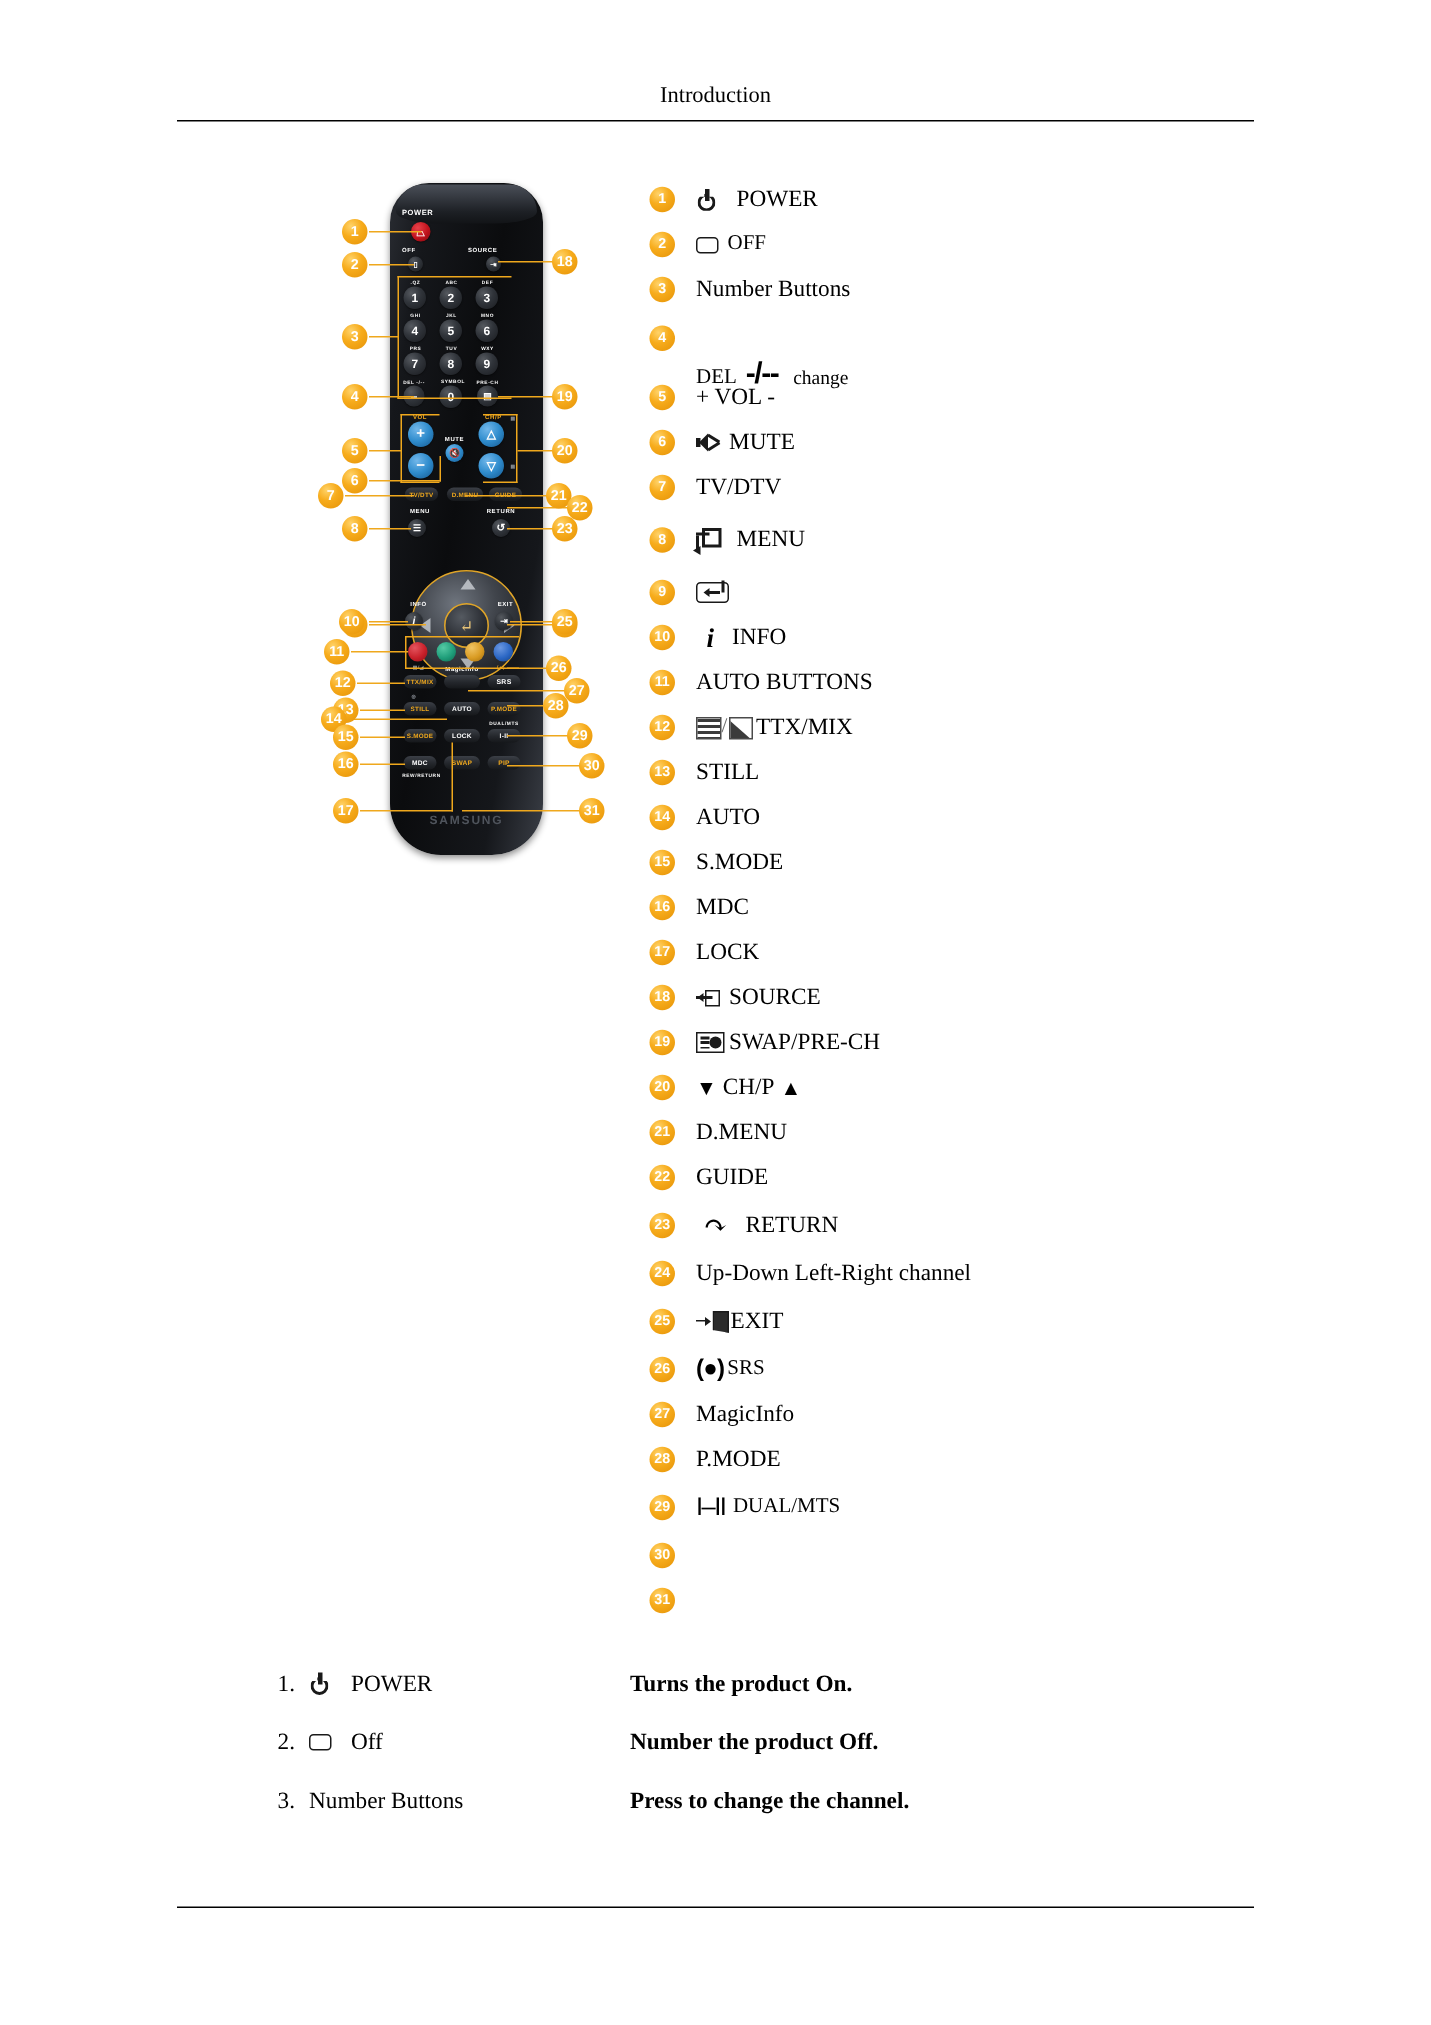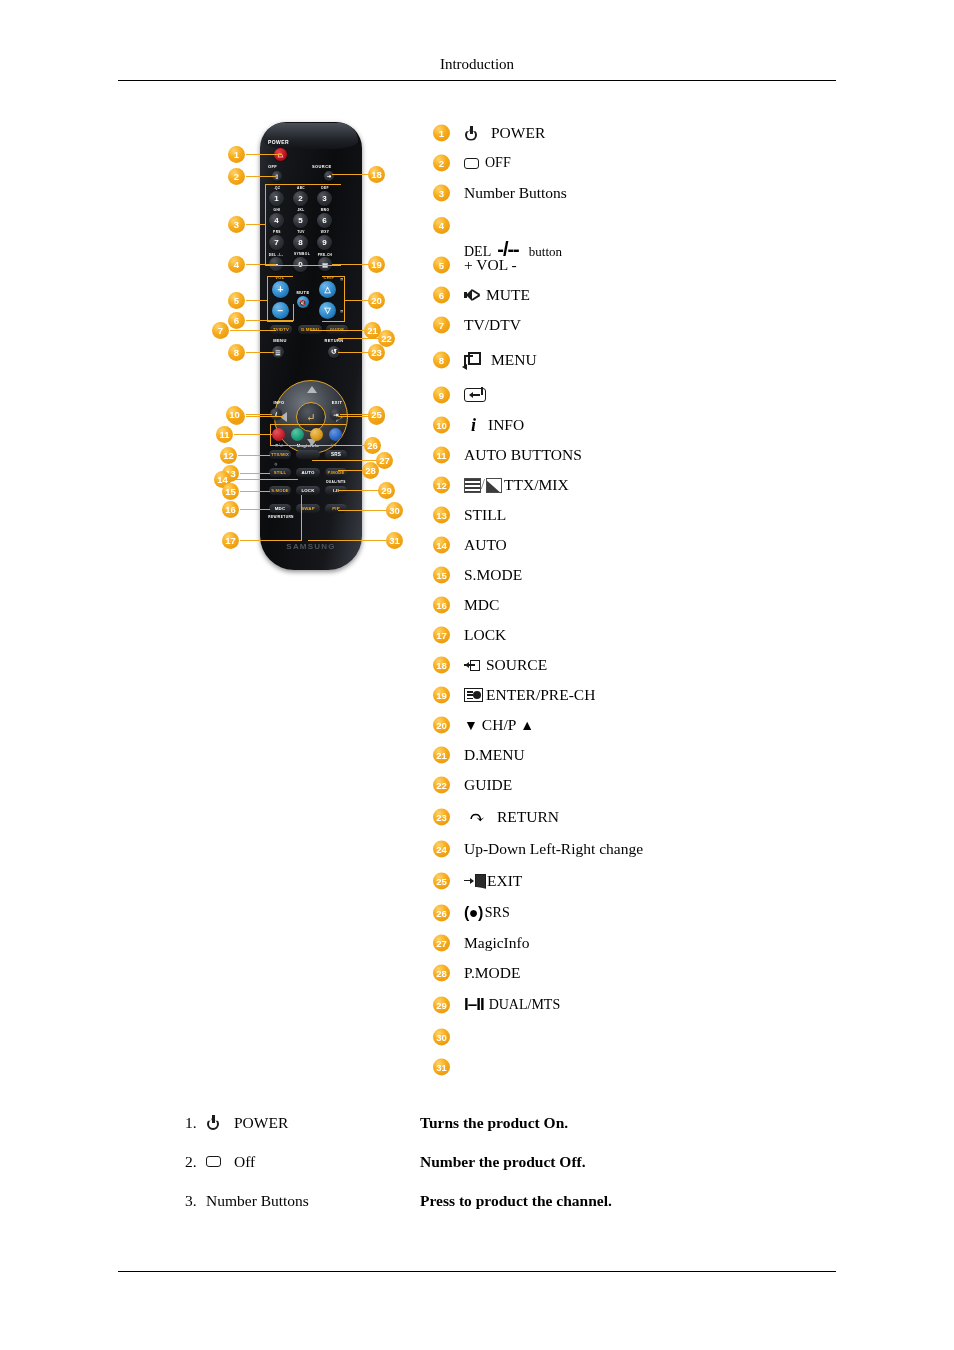--- a/index.html
+++ b/index.html
@@ -400,21 +400,21 @@
     clip-path: polygon(0 0, 100% 0, 100% 100%, 0 88%);
   }
 
   .g-srs {
     font-family: "Liberation Sans", sans-serif;
     font-size: 16px; font-weight: bold; letter-spacing: -.5px;
   }
 
   .g-dual {
     font-family: "Liberation Sans", sans-serif;
-    font-size: 17px; font-weight: bold; letter-spacing: -1px;
+    font-size: 17px; font-weight: normal; letter-spacing: -1px;
   }
 
   
   .desc {
     position: absolute;
     left: 185px;
     top: 1103px;
     width: 660px;
   }
   .desc-row {
@@ -694,21 +694,21 @@
     <span class="body">
       <span>Number Buttons</span>
     </span>
   </div>
 
   <div class="legend-row" style="height:50px; align-items:flex-start;">
     <span class="num" style="top:9px; transform:none;">4</span>
     <span class="body" style="margin-top:32px;">
       <span style="font-size:14px;">DEL</span>
       <span class="g g-del">-/--</span>
-      <span style="font-size:13px; margin-left:4px;">button</span>
+      <span style="font-size:13px; margin-left:4px;">change</span>
     </span>
   </div>
 
   <div class="legend-row" style="margin-top:-8px;">
     <span class="num">5</span>
     <span class="body">
       <span>+ VOL -</span>
     </span>
   </div>
 
@@ -833,21 +833,21 @@
 
   <div class="legend-row">
     <span class="num">19</span>
     <span class="body" style="gap:3px;">
       <span class="g g-prech">
         <span class="l1"></span>
           <span class="l2"></span>
           <span class="l3"></span>
           <span class="dot"></span>
       </span>
-      <span>ENTER/PRE-CH</span>
+      <span>SWAP/PRE-CH</span>
     </span>
   </div>
 
   <div class="legend-row">
     <span class="num">20</span>
     <span class="body" style="gap:4px;">
       <span class="g g-chevdown">▼</span>
       <span>CH/P</span>
       <span class="g g-chevup">▲</span>
     </span>
@@ -871,21 +871,21 @@
     <span class="num">23</span>
     <span class="body" style="margin-left:36px;">
       <span class="g g-return">↶</span>
       <span style="margin-left:6px;">RETURN</span>
     </span>
   </div>
 
   <div class="legend-row">
     <span class="num">24</span>
     <span class="body">
-        <span>Up-Down Left-Right change</span>
+        <span>Up-Down Left-Right channel</span>
       </span>
   </div>
 
   <div class="legend-row" style="height:34px;">
     <span class="num">25</span>
     <span class="body" style="gap:1px;">
       <span class="g g-exit">
         <span class="arrw"></span>
           <span class="arrh"></span>
           <span class="door"></span>
@@ -957,17 +957,17 @@
       <span style="margin-left:6px;">Off</span>
     </span>
     <span class="def">Number the product Off.</span>
   </div>
 
   <div class="desc-row">
     <span class="term">
       <span class="idx">3.</span>
       <span>Number Buttons</span>
     </span>
-    <span class="def">Press to product the channel.</span>
+    <span class="def">Press to change the channel.</span>
   </div>
 </div>
 
 <div class="rule rule-bot"></div>
 
 </body></html>

